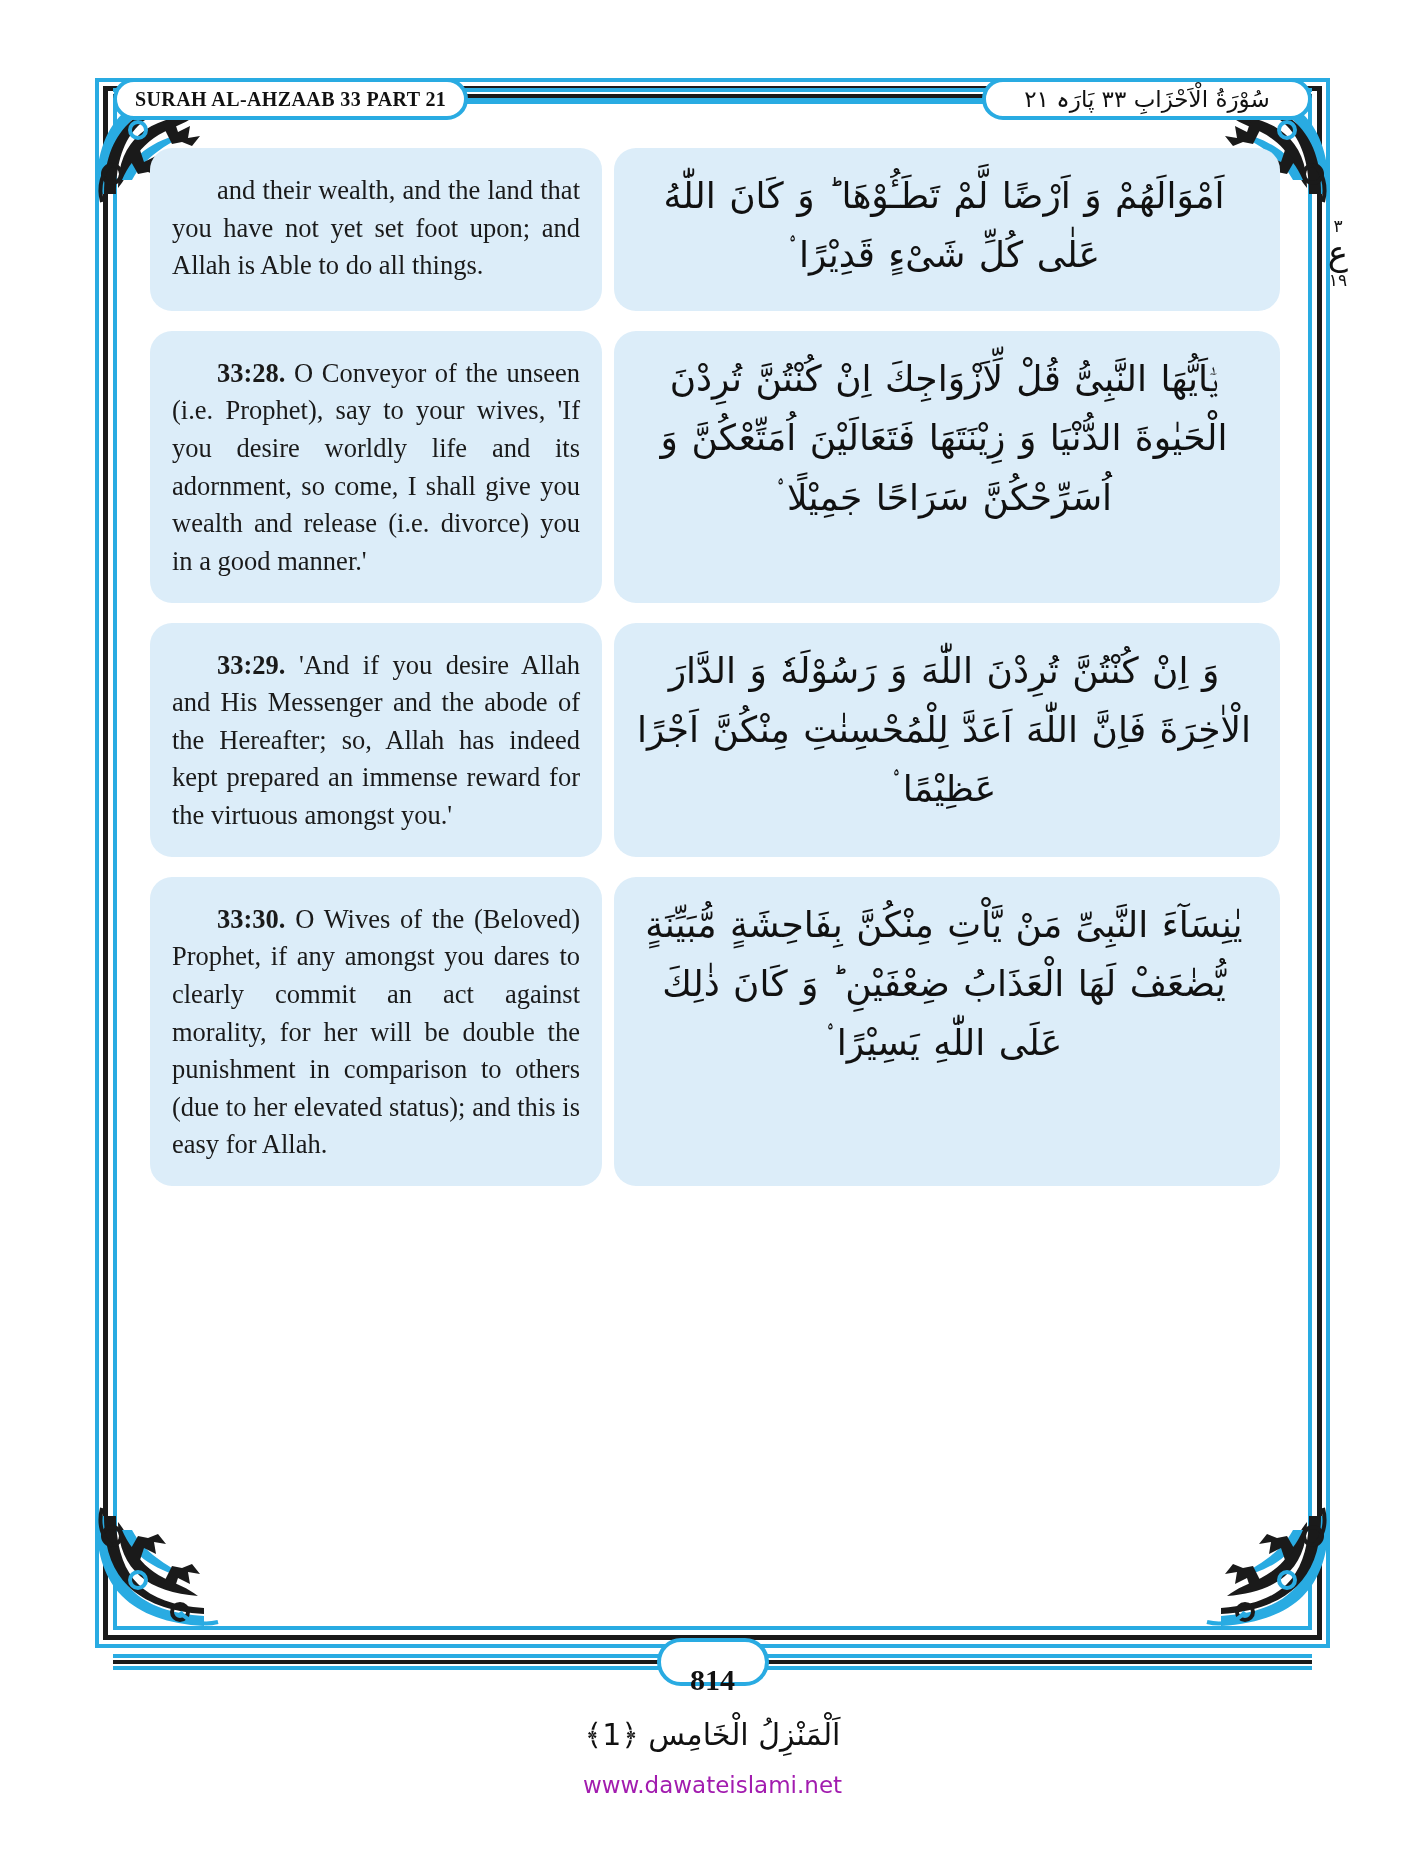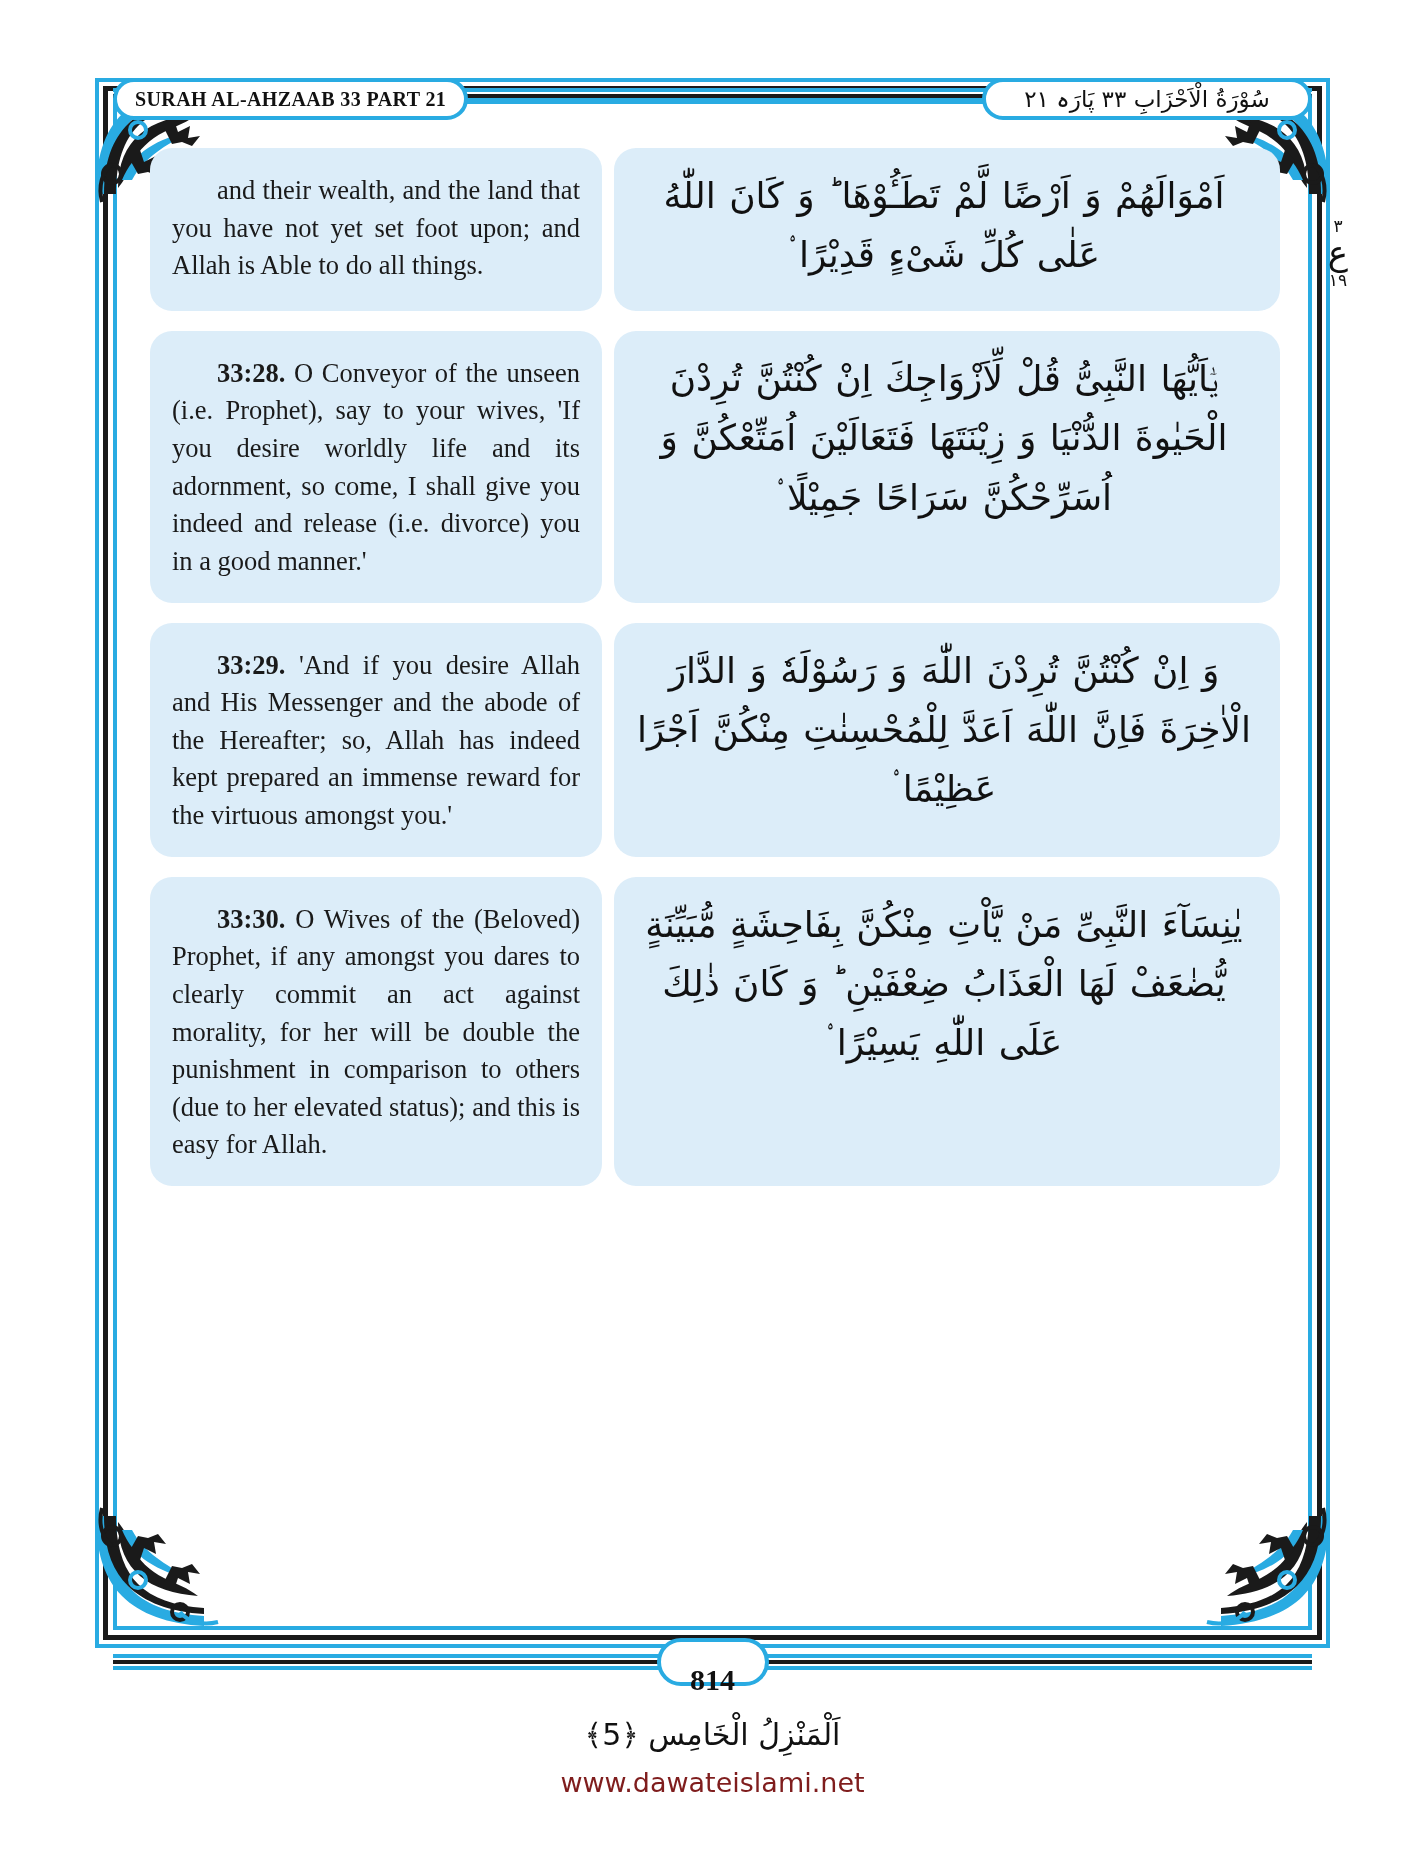--- a/index.html
+++ b/index.html
@@ -244,22 +244,22 @@
     font-size: 30px;
     color: #111111;
     direction: rtl;
   }
   .site {
     position: absolute;
     left: 0; right: 0;
     bottom: 52px;
     text-align: center;
     font-family: "DejaVu Sans", sans-serif;
-    font-size: 27px;
-    color: #7f1d1d;
+    font-size: 23px;
+    color: #a21caf;
   }
 </style>
 </head>
 <body>
 
 <div class="page">
 
   <div class="border-outer"></div>
   <div class="border-mid"></div>
   <div class="border-inner"></div>
@@ -351,21 +351,21 @@
       <div class="cell cell-en">
         <div class="en-text"><span class="vnum"></span><span>and their wealth, and the land that you have not yet set foot upon; and Allah is Able to do all things.</span></div>
       </div>
       <div class="cell cell-ar">
         <div class="ar-text">اَمْوَالَهُمْ وَ اَرْضًا لَّمْ تَطَـُٔوْهَا ؕ وَ كَانَ اللّٰهُ عَلٰى كُلِّ شَیْءٍ قَدِیْرًا ۟</div>
       </div>
     </div>
 
     <div class="verse-row">
       <div class="cell cell-en">
-        <div class="en-text"><span class="vnum">33:28.</span> <span>O Conveyor of the unseen (i.e. Prophet), say to your wives, 'If you desire worldly life and its adornment, so come, I shall give you indeed and release (i.e. divorce) you in a good manner.'</span></div>
+        <div class="en-text"><span class="vnum">33:28.</span> <span>O Conveyor of the unseen (i.e. Prophet), say to your wives, 'If you desire worldly life and its adornment, so come, I shall give you wealth and release (i.e. divorce) you in a good manner.'</span></div>
       </div>
       <div class="cell cell-ar">
         <div class="ar-text">یٰۤاَیُّهَا النَّبِیُّ قُلْ لِّاَزْوَاجِكَ اِنْ كُنْتُنَّ تُرِدْنَ الْحَیٰوةَ الدُّنْیَا وَ زِیْنَتَهَا فَتَعَالَیْنَ اُمَتِّعْكُنَّ وَ اُسَرِّحْكُنَّ سَرَاحًا جَمِیْلًا ۟</div>
       </div>
     </div>
 
     <div class="verse-row">
       <div class="cell cell-en">
         <div class="en-text"><span class="vnum">33:29.</span> <span>'And if you desire Allah and His Messenger and the abode of the Hereafter; so, Allah has indeed kept prepared an immense reward for the virtuous amongst you.'</span></div>
       </div>
@@ -388,16 +388,16 @@
   <div class="foot-rail">
     <i class="c1"></i>
       <i class="k"></i>
       <i class="c2"></i>
   </div>
   <div class="footer-band">
     <div class="page-pill">
       <span class="num">814</span>
     </div>
   </div>
-  <div class="manzil">اَلْمَنْزِلُ الْخَامِس ﴿5﴾</div>
+  <div class="manzil">اَلْمَنْزِلُ الْخَامِس ﴿1﴾</div>
   <div class="site">www.dawateislami.net</div>
 
 </div>
 
 </body></html>

